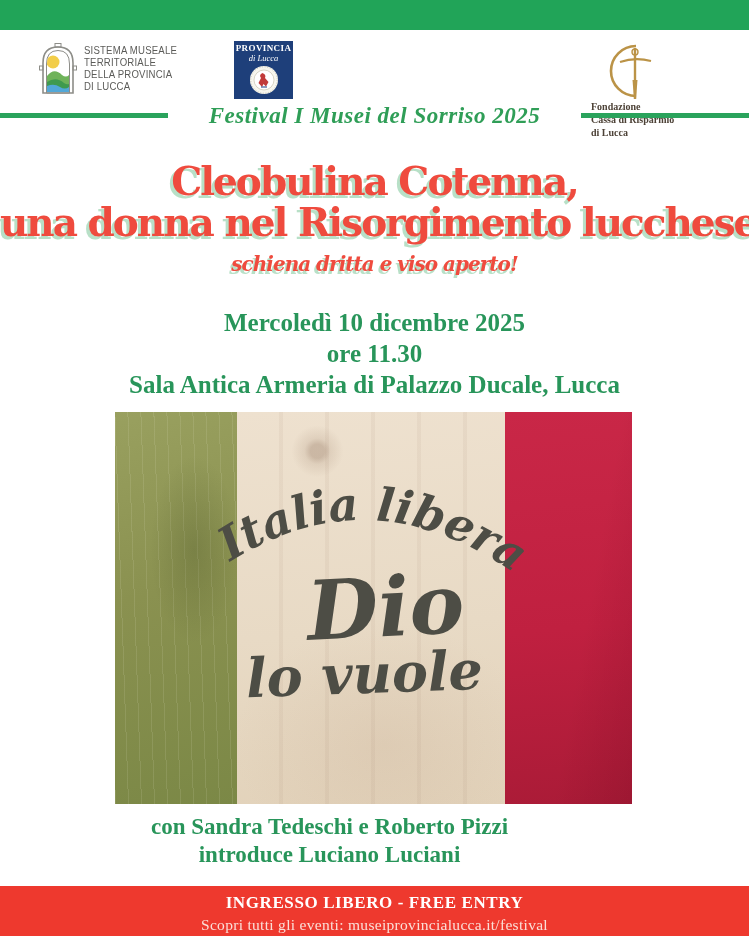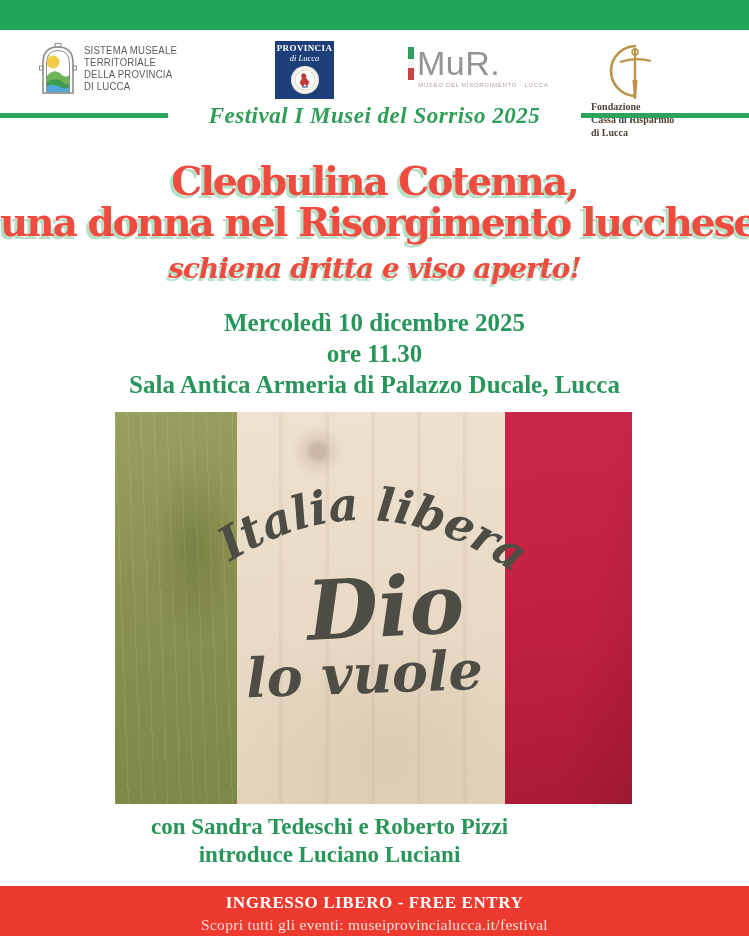--- a/index.html
+++ b/index.html
@@ -16,21 +16,21 @@
   .top-bar { position: absolute; top: 0; left: 0; width: 749px; height: 30px; background: #21a458; }
 
   
   .logo { position: absolute; display: flex; align-items: center; }
 
   .logo-sm { left: 38px; top: 42px; }
   .sm-text { margin-left: 6px; font-family: "Liberation Sans", sans-serif; font-size: 10px;
              line-height: 1.22; color: #5b5b58; letter-spacing: 0.2px; transform: scaleX(0.96); transform-origin: left; }
 
   .logo-prov { left: 234px; top: 41px; width: 59px; height: 58px; background: #1e3f7a;
-               flex-direction: column; justify-content: flex-start; padding-top: 3px; margin-left: 41px; }
+               flex-direction: column; justify-content: flex-start; padding-top: 3px; }
   .prov-title { color: #ffffff; font-family: "Liberation Serif", serif; font-weight: bold;
                 font-size: 9px; letter-spacing: 0.4px; line-height: 9px; }
   .prov-sub { color: #ffffff; font-family: "Liberation Serif", serif; font-style: italic;
               font-size: 8.5px; line-height: 9px; margin-top: 1px; }
   .prov-crest { margin-top: 2px; }
 
   .logo-mur { left: 408px; top: 47px; flex-direction: column; align-items: flex-start; }
   .mur-row { display: flex; align-items: flex-end; }
   .tricolor { width: 6px; height: 33px; display: flex; flex-direction: column; margin-right: 3px; }
   .tricolor .g { flex: 1.2; background: #2f9b5d; }
@@ -54,21 +54,21 @@
   .rule-right { left: 581px; width: 168px; }
 
   
   .title { position: absolute; left: 0; width: 749px; text-align: center; white-space: nowrap;
            font-family: "DejaVu Serif", serif; font-weight: bold; color: #ef4b3e;
            text-shadow: -3px 3px 0 #b8e0c7; }
   .l1 { top: 158px; font-size: 39px; letter-spacing: -2px; }
   .l2 { top: 199px; font-size: 39px; letter-spacing: -2px; }
   .subtitle { position: absolute; left: 0; top: 252px; width: 749px; text-align: center;
               font-family: "DejaVu Serif", serif; font-weight: bold; font-style: italic;
-              font-size: 28px; letter-spacing: -1px; color: #ef4b3e; text-shadow: -2px 3px 0 #b8e0c7; }
+              font-size: 20px; letter-spacing: -1px; color: #ef4b3e; text-shadow: -2px 3px 0 #b8e0c7; }
 
   
   .dates { position: absolute; top: 307px; left: 0; width: 749px; text-align: center;
            font-family: "Liberation Serif", serif; font-weight: bold; font-size: 25px;
            line-height: 31px; color: #28955a; }
 
   
   .flag { position: absolute; top: 412px; left: 115px; width: 517px; height: 392px; display: flex; }
   .band { height: 100%; }
   .band.green { width: 122px;
@@ -142,31 +142,20 @@
     <div class="prov-sub">di Lucca</div>
     <svg class="prov-crest" width="30" height="30" viewBox="0 0 30 30">
       <circle cx="15" cy="15" r="14" fill="#f7f6ee"></circle>
       <circle cx="15" cy="15" r="13.2" fill="none" stroke="#b9b9a8" stroke-width="0.8" stroke-dasharray="1 1.6"></circle>
       <circle cx="15" cy="15" r="10" fill="#ffffff" stroke="#c9c4b2" stroke-width="0.7"></circle>
       <path d="M13.5 8 q4 1.5 2.5 5 l3.5 4 -2.5 4.5 -2.5 -2.5 -1.5 3 -3.5 -4 2.5 -5 q-2.5 -3 1.5 -5 z" fill="#c13a3a"></path>
       <path d="M12 22 h6" stroke="#3b5a96" stroke-width="1.2"></path>
     </svg>
   </div>
 
-  <div class="logo logo-mur">
-    <div class="mur-row">
-      <div class="tricolor">
-        <i class="g"></i>
-          <i class="w"></i>
-          <i class="r"></i>
-      </div>
-      <div class="mur-acronym">MuR.</div>
-    </div>
-    <div class="mur-caption">MUSEO DEL RISORGIMENTO · LUCCA</div>
-  </div>
 
   <div class="logo logo-fond">
     <svg width="48" height="58" viewBox="0 0 48 58">
       <path d="M30 4 A23 23 0 1 0 30 54" fill="none" stroke="#bb9347" stroke-width="2.6"></path>
       <path d="M29 6 L29 57" stroke="#bb9347" stroke-width="2.4"></path>
       <path d="M14 20 Q29 15 45 19" fill="none" stroke="#bb9347" stroke-width="2.2"></path>
       <path d="M26.5 38 L31.5 38 L30 57 L28 57 Z" fill="#bb9347"></path>
       <circle cx="29" cy="10" r="3" fill="none" stroke="#bb9347" stroke-width="1.4"></circle>
     </svg>
     <div class="fond-text">

